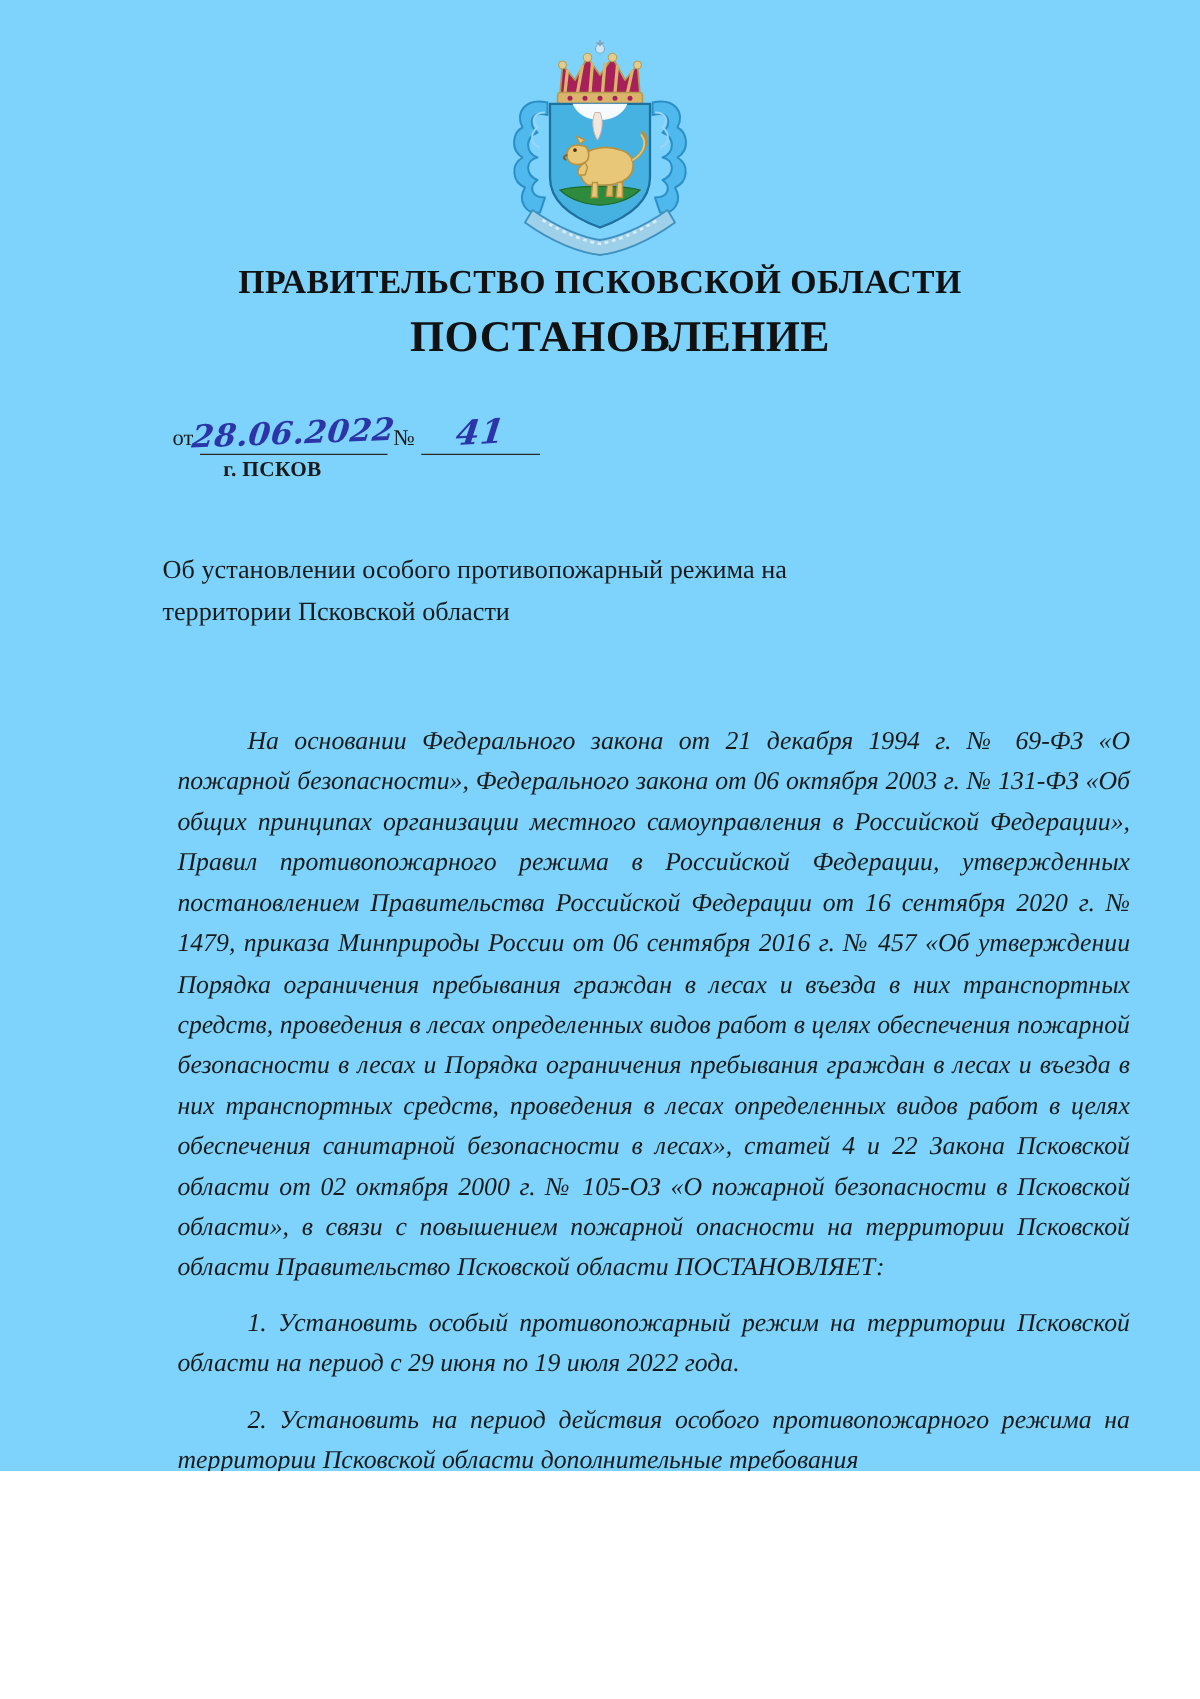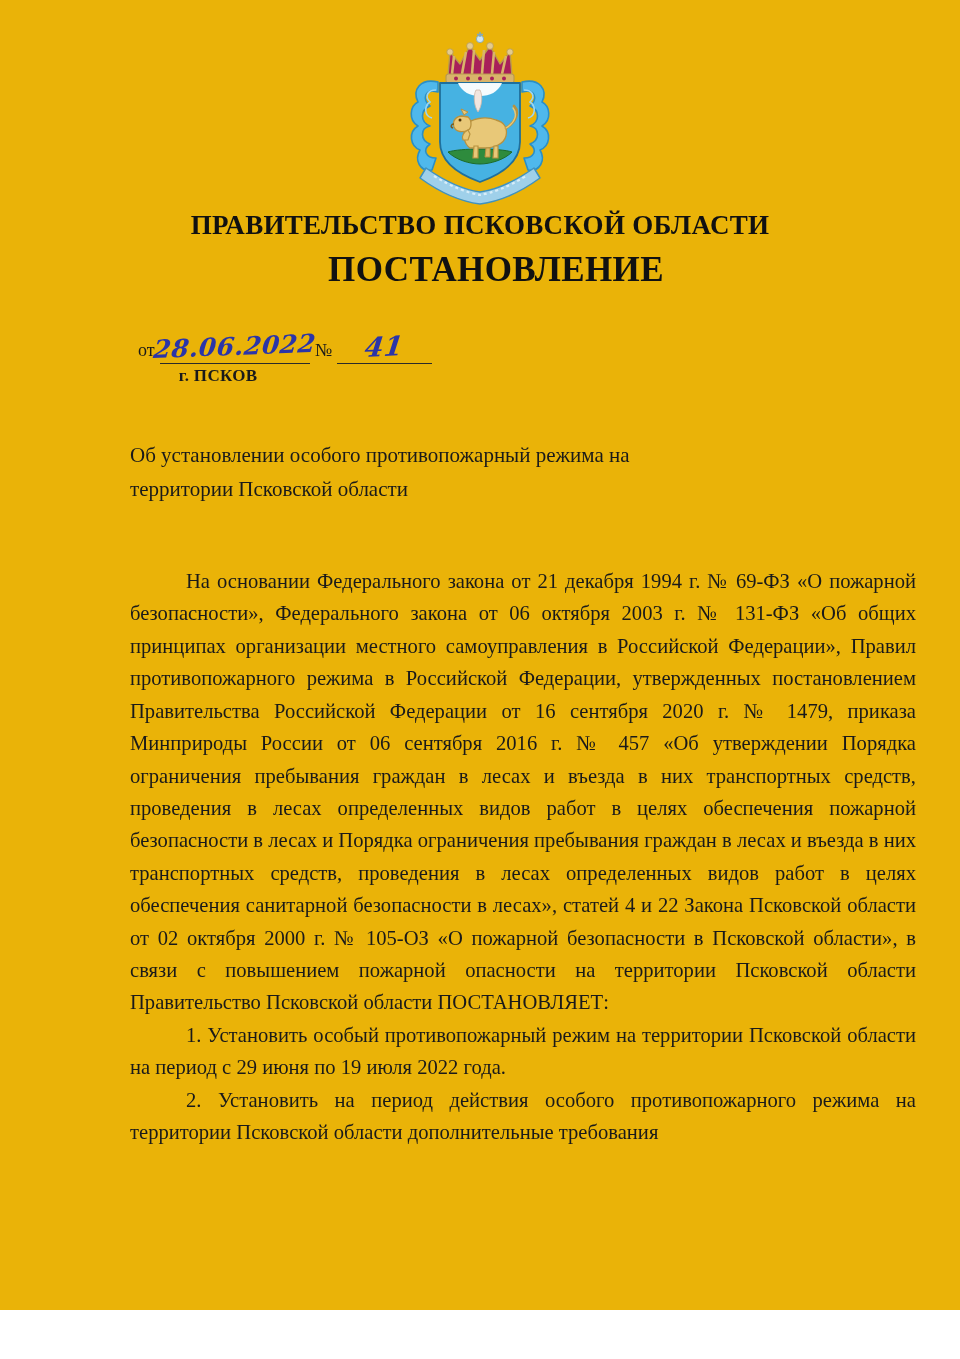--- a/index.html
+++ b/index.html
@@ -3,22 +3,22 @@
 <meta charset="utf-8">
 <style>
   html, body {
     margin: 0;
     padding: 0;
     background: #ffffff;
   }
   .page {
     position: relative;
     width: 960px;
-    height: 1310px;
-    background: #eab308;
+    height: 1177px;
+    background: #7dd3fc;
     overflow: hidden;
     font-family: "Liberation Serif", "DejaVu Serif", serif;
     color: #1a1a1a;
   }
 
   
   .emblem-wrap {
     position: absolute;
     left: 0;
     top: 30px;
@@ -129,23 +129,24 @@
     left: 130px;
     top: 565px;
     width: 786px;
     font-size: 20.6px;
     line-height: 1.575;
     text-align: justify;
     text-justify: inter-word;
     color: #1a1a1a;
   }
   .body-text p {
-    margin: 0;
+    margin: 12px;
     text-indent: 56px;
     text-align: justify;
+    font-style: italic;
   }
 </style>
 </head>
 <body>
 
 <div class="page">
 
   <div class="emblem-wrap">
     <svg class="emblem" width="180" height="175" viewBox="0 0 180 175">
 

